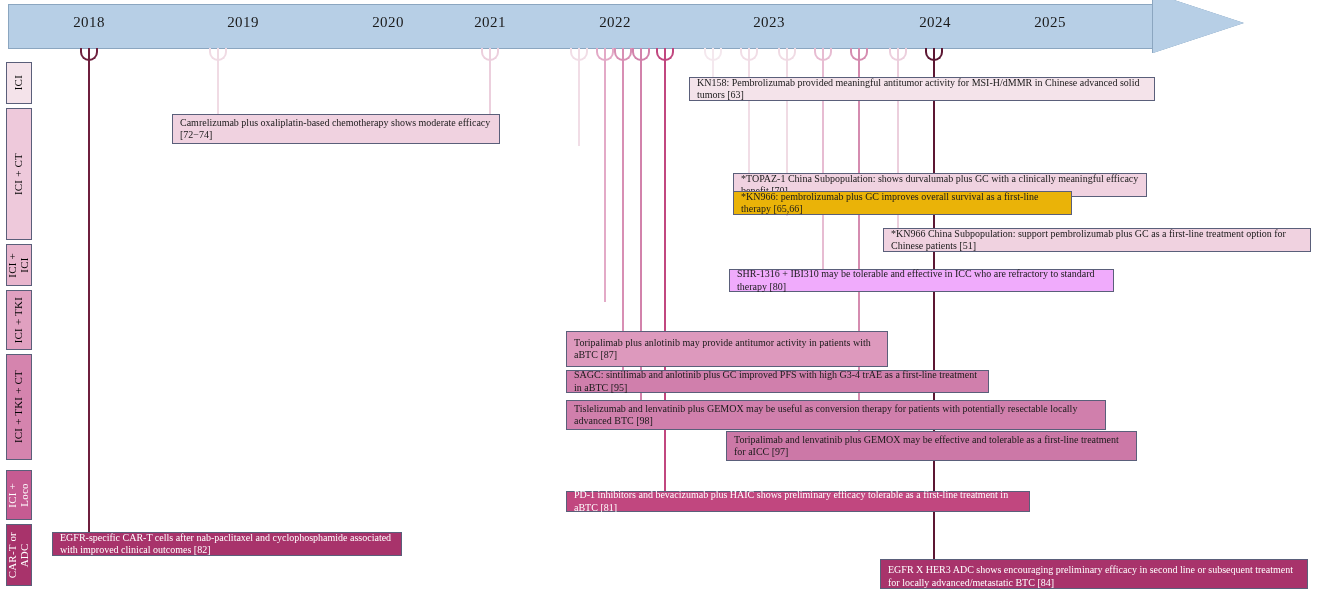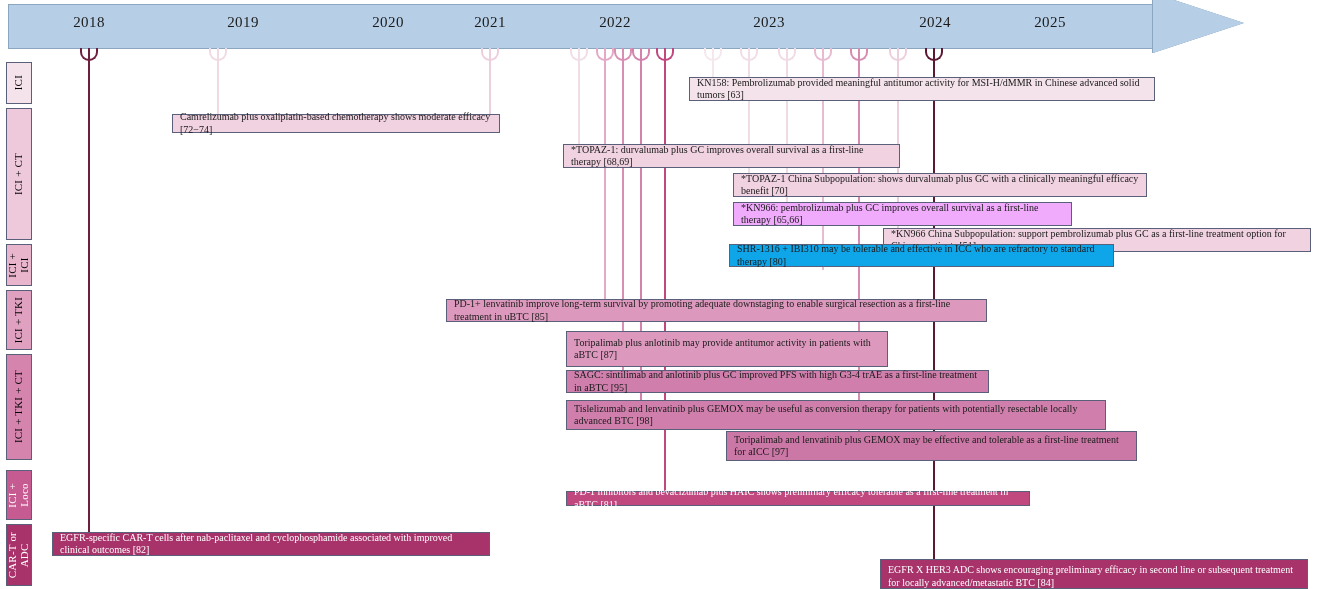--- a/index.html
+++ b/index.html
@@ -134,69 +134,63 @@
   <div class="pin" style="left:778px;top:48px;border-color:#f0dbe4"></div>
   <div class="pin" style="left:814px;top:48px;border-color:#e7bcd2"></div>
   <div class="pin" style="left:850px;top:48px;border-color:#d58cb0"></div>
   <div class="pin" style="left:889px;top:48px;border-color:#eccfdd"></div>
   <div class="pin" style="left:925px;top:48px;border-color:#5c1733"></div>
 
   <div class="evt" style="left:689px;top:77px;width:466px;height:24px;background:#f4e3ea">
     <span>KN158: Pembrolizumab provided meaningful antitumor activity for MSI-H/dMMR in Chinese advanced solid tumors [63]</span>
   </div>
 
-  <div class="evt" style="left:172px;top:114px;width:328px;height:19px;background:#f0d2e0">
+  <div class="evt" style="left:172px;top:114px;width:328px;height:30px;background:#f0d2e0">
     <span>Camrelizumab plus oxaliplatin-based chemotherapy shows  moderate efficacy [72−74]</span>
   </div>
 
-  <div class="evt" style="left:563px;top:144px;width:337px;height:24px;background:#f0d2e0">
-    <span>*TOPAZ-1: durvalumab plus GC improves overall survival as a first-line therapy [68,69]</span>
-  </div>
 
   <div class="evt" style="left:733px;top:173px;width:414px;height:24px;background:#f0d2e0">
     <span>*TOPAZ-1 China Subpopulation: shows durvalumab plus GC with a clinically meaningful efficacy benefit [70]</span>
   </div>
 
-  <div class="evt" style="left:733px;top:202px;width:339px;height:24px;background:#f0abfc">
+  <div class="evt" style="left:733px;top:191px;width:339px;height:24px;background:#eab308">
     <span>*KN966: pembrolizumab plus GC improves overall survival as a first-line therapy [65,66]</span>
   </div>
 
   <div class="evt" style="left:883px;top:228px;width:428px;height:24px;background:#f0d2e0">
     <span>*KN966 China Subpopulation: support pembrolizumab plus GC as a first-line treatment option for Chinese patients [51]</span>
   </div>
 
-  <div class="evt" style="left:729px;top:244px;width:385px;height:23px;background:#0ea5e9">
+  <div class="evt" style="left:729px;top:269px;width:385px;height:23px;background:#f0abfc">
     <span>SHR-1316 + IBI310 may be tolerable and effective in ICC who are refractory to standard therapy [80]</span>
   </div>
 
-  <div class="evt" style="left:446px;top:299px;width:541px;height:23px;background:#dd99bd">
-    <span>PD-1+ lenvatinib improve long-term survival by promoting adequate downstaging to enable surgical resection as a first-line treatment  in uBTC [85]</span>
-  </div>
 
   <div class="evt" style="left:566px;top:331px;width:322px;height:36px;background:#dd99bd">
     <span>Toripalimab plus anlotinib may provide antitumor activity in patients with aBTC [87]</span>
   </div>
 
   <div class="evt" style="left:566px;top:370px;width:423px;height:23px;background:#d07fac">
     <span>SAGC: sintilimab and anlotinib plus GC improved PFS with high G3-4 trAE as a first-line treatment  in aBTC [95]</span>
   </div>
 
   <div class="evt" style="left:566px;top:400px;width:540px;height:30px;background:#d07fac">
     <span>Tislelizumab and lenvatinib plus GEMOX may be useful as conversion therapy for patients with potentially resectable locally advanced BTC [98]</span>
   </div>
 
   <div class="evt" style="left:726px;top:431px;width:411px;height:30px;background:#cc78a7">
     <span>Toripalimab and lenvatinib plus GEMOX may be effective and tolerable as a first-line treatment for aICC [97]</span>
   </div>
 
-  <div class="evt" style="left:566px;top:491px;width:464px;height:15px;background:#c1477f;color:#ffffff">
+  <div class="evt" style="left:566px;top:491px;width:464px;height:21px;background:#c1477f;color:#ffffff">
     <span>PD-1 inhibitors and bevacizumab plus HAIC shows preliminary efficacy tolerable as a first-line treatment in aBTC [81]</span>
   </div>
 
-  <div class="evt" style="left:52px;top:532px;width:438px;height:24px;background:#a8336b;color:#ffffff">
+  <div class="evt" style="left:52px;top:532px;width:350px;height:24px;background:#a8336b;color:#ffffff">
     <span>EGFR-specific CAR-T cells after nab-paclitaxel and cyclophosphamide associated with improved clinical outcomes [82]</span>
   </div>
 
   <div class="evt two-line" style="left:880px;top:559px;width:428px;height:30px;background:#a8336b;color:#ffffff">
     <span>EGFR X HER3 ADC shows encouraging preliminary efficacy in second line or subsequent treatment for locally advanced/metastatic BTC [84]</span>
   </div>
 
 </div>
 
 </body></html>

